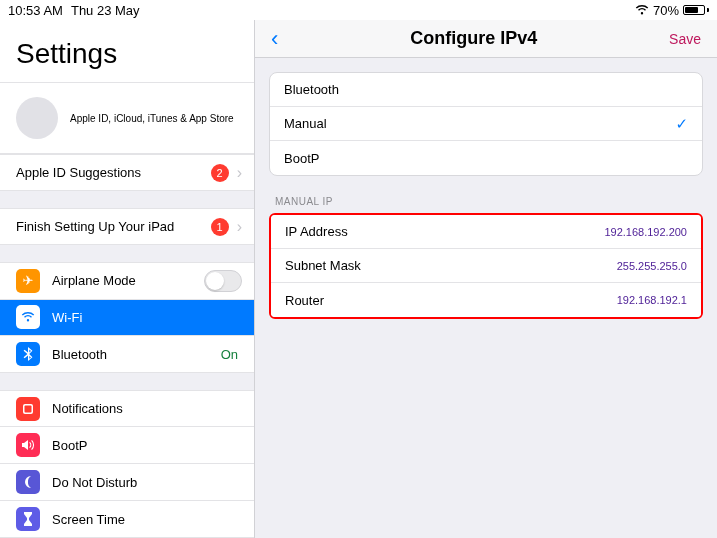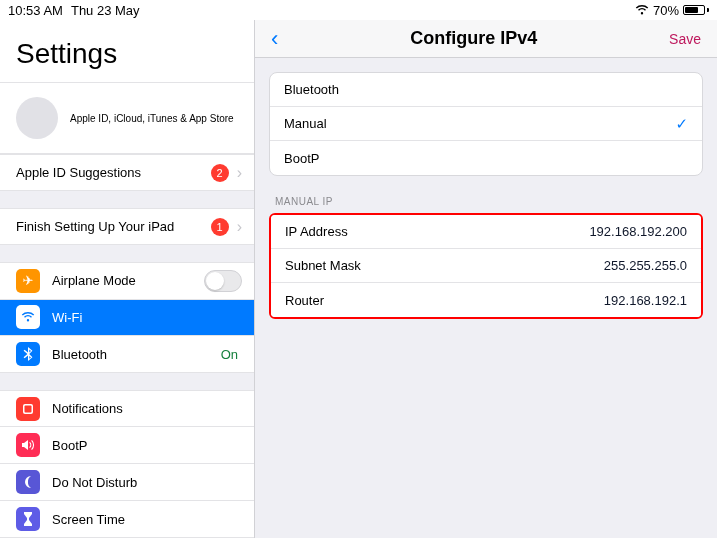--- a/index.html
+++ b/index.html
@@ -48,21 +48,21 @@
     .detail { flex:1; background:#efeff4; display:flex; flex-direction:column; }
     .navbar { height:38px; display:flex; align-items:center; justify-content:space-between; padding:0 16px; background:#f7f7f8; border-bottom:1px solid #d1d1d5; }
     .navbar .back { color:#007aff; font-size:22px; font-weight:300; }
     .navbar .title { font-weight:700; font-size:18px; }
     .navbar .save { color:#be185d; font-size:14px; }
     .detail-body { padding:14px; }
     .group { background:#fff; border:1px solid #d8d8dc; border-radius:8px; overflow:hidden; margin-bottom:20px; }
     .group .grow { display:flex; align-items:center; height:34px; padding:0 14px; font-size:13px; border-bottom:1px solid #e3e3e6; }
     .group .grow:last-child{ border-bottom:none; }
     .grow .glabel{ flex:1; }
-    .grow .gval{ color:#0f172a; font-size:13px; }
+    .grow .gval{ color:#4c1d95; font-size:11px; }
     .check { color:#007aff; font-size:15px; }
     .section-label { font-size:10px; color:#8a8a8e; padding:0 6px 6px; letter-spacing:.5px; }
     .highlight { border:2px solid #ff0000; border-radius:6px; }
     .highlight .group{ margin-bottom:0; border:none; border-radius:4px;}
   </style>
 </head>
 <body>
 
 <div class="statusbar">
   <div class="sb-left">

